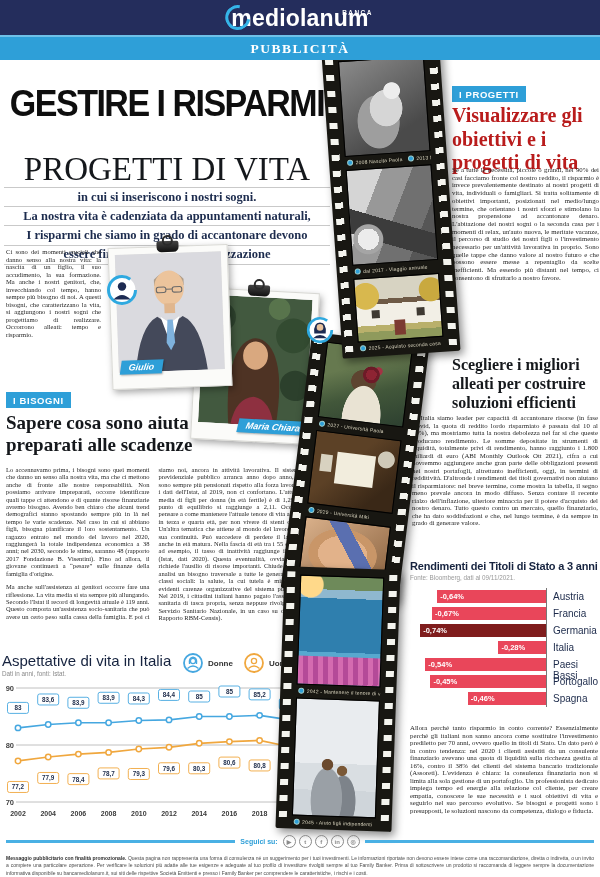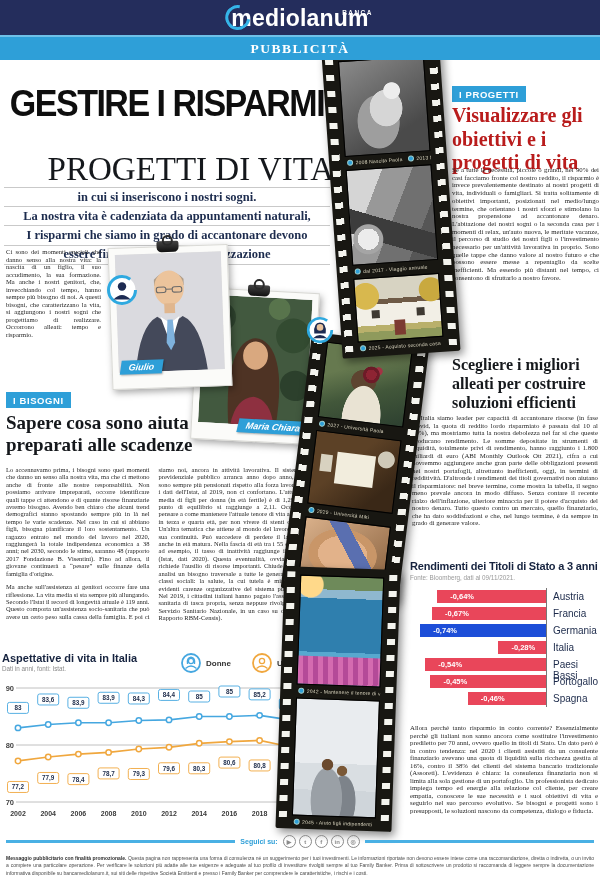--- a/index.html
+++ b/index.html
@@ -17,21 +17,21 @@
   .band-blue{position:absolute;left:0;top:35px;right:0;height:25px;background:#2e9fd8;
         border-top:2px solid #6fc0e8;z-index:10;text-align:center}
   .band-blue span{color:#fff;font-family:"Liberation Serif",serif;font-weight:bold;
         font-size:13.5px;letter-spacing:1.5px;line-height:23px}
 
   
   .t1{position:absolute;left:0;top:84px;width:334px;text-align:center;font-weight:bold;
       font-size:34px;letter-spacing:-1.5px;color:#0e0e0e;transform:scaleY(1.08)}
   .t2{position:absolute;left:0;top:121px;width:334px;text-align:center;
       font-family:"Liberation Serif",serif;font-size:33px;color:#15181c;line-height:1}
-  .t3{position:absolute;left:0;top:153px;width:334px;text-align:right;
+  .t3{position:absolute;left:0;top:153px;width:334px;text-align:center;
       font-family:"Liberation Serif",serif;font-size:33px;color:#15181c;line-height:1}
   #subtitle{position:absolute;left:4px;top:187px;width:326px;text-align:center;
       font-family:"Liberation Serif",serif;font-weight:bold;font-size:12.5px;color:#1d2c4e}
   .sub-line{border-top:1px solid #c9c9c9;padding:1.6px 0}
   .sub-line:last-child{border-bottom:1px solid #c9c9c9}
 
   
   .intro{position:absolute;left:6px;top:248px;width:95px;font-family:"Liberation Serif",serif;
       font-size:6.6px;line-height:7.5px;text-align:justify;hyphens:auto;color:#262626}
   .sec-label{position:absolute;background:#2e9fd8;color:#fff;font-weight:bold;font-size:9.5px;
@@ -130,34 +130,34 @@
       linear-gradient(180deg,#6e8a5a 0 12%,#8fb8cf 12% 20%,#2f7fae 20% 70%,#57a8cf 70%)}
   .art-kids{background:
       radial-gradient(circle at 40% 56%, #6b4a2e 0 6.5%, rgba(0,0,0,0) 7.5%),
       radial-gradient(circle at 58% 61%, #7a5836 0 5.5%, rgba(0,0,0,0) 6.5%),
       radial-gradient(ellipse at 40% 86%, #9aa0a6 0 22%, rgba(0,0,0,0) 23%),
       radial-gradient(ellipse at 60% 88%, #7d838a 0 18%, rgba(0,0,0,0) 19%),
       linear-gradient(180deg,#e9ecef 0 55%,#d9dee2 55% 78%,#cfd5da 78%)}
 
   
   .chart1{position:absolute;left:2px;top:652px;width:302px;height:180px}
-  .c1-title{font-weight:bold;font-size:11px;color:#16233f}
+  .c1-title{font-weight:normal;font-size:15px;color:#16233f}
   .c1-sub{font-size:6.3px;color:#8a8a8a;margin-top:1px}
-  .legend{position:absolute;right:0;top:0;display:flex;gap:20px;align-items:flex-start}
+  .legend{position:absolute;right:8px;top:0;display:flex;gap:10px;align-items:flex-start}
   .leg-item{display:flex;gap:4px;align-items:center;font-weight:bold;font-size:8px;color:#333}
   .c1-svg{position:absolute;left:0;top:24px}
 
   
   .chart2{position:absolute;left:410px;top:560px;width:190px;height:160px}
   .c2-title{font-weight:bold;font-size:11px;color:#16233f;white-space:nowrap;letter-spacing:-.2px}
   .c2-sub{font-size:6.3px;color:#999;margin-top:2px}
   #bar-rows{position:absolute;left:0;top:28px;width:190px}
   .brow{position:relative;height:17px}
   .bwrap{position:absolute;left:0;top:2px;width:136px;height:13px;display:flex;justify-content:flex-end}
-  .bbar{height:13px;display:flex;align-items:center;padding-left:13px}
+  .bbar{height:13px;display:flex;align-items:center;padding-left:3px}
   .bval{color:#fff;font-weight:bold;font-size:7.5px}
   .bcountry{position:absolute;left:143px;top:3px;font-weight:normal;font-size:10px;color:#1c2a4a}
   .baxis{position:absolute;left:136px;top:28px;width:0;border-left:1.2px solid #777}
 
   
   .social-row{position:absolute;left:6px;right:6px;top:835px;display:flex;align-items:center;gap:5px;z-index:6}
   .sline{flex:1;height:2.5px;background:#49b0e4}
   .social-label{color:#2e9fd8;font-weight:bold;font-size:7px;white-space:nowrap}
   .soc{width:13px;height:13px;border:1.2px solid #8a8a8a;border-radius:50%;color:#8a8a8a;
       font-size:6px;font-weight:bold;display:flex;align-items:center;justify-content:center;cursor:pointer}
@@ -375,21 +375,21 @@
         <div class="brow">
           <div class="bwrap">
             <div class="bbar" style="width: 113.9px; background: rgb(233, 70, 90);">
               <span class="bval">-0,67%</span>
             </div>
           </div>
           <span class="bcountry">Francia</span>
         </div>
         <div class="brow">
           <div class="bwrap">
-            <div class="bbar" style="width: 125.8px; background: #1d4ed8;">
+            <div class="bbar" style="width: 125.8px; background: #7f1d1d;">
               <span class="bval">-0,74%</span>
             </div>
           </div>
           <span class="bcountry">Germania</span>
         </div>
         <div class="brow">
           <div class="bwrap">
             <div class="bbar" style="width: 47.6px; background: rgb(233, 70, 90);">
               <span class="bval">-0,28%</span>
             </div>

